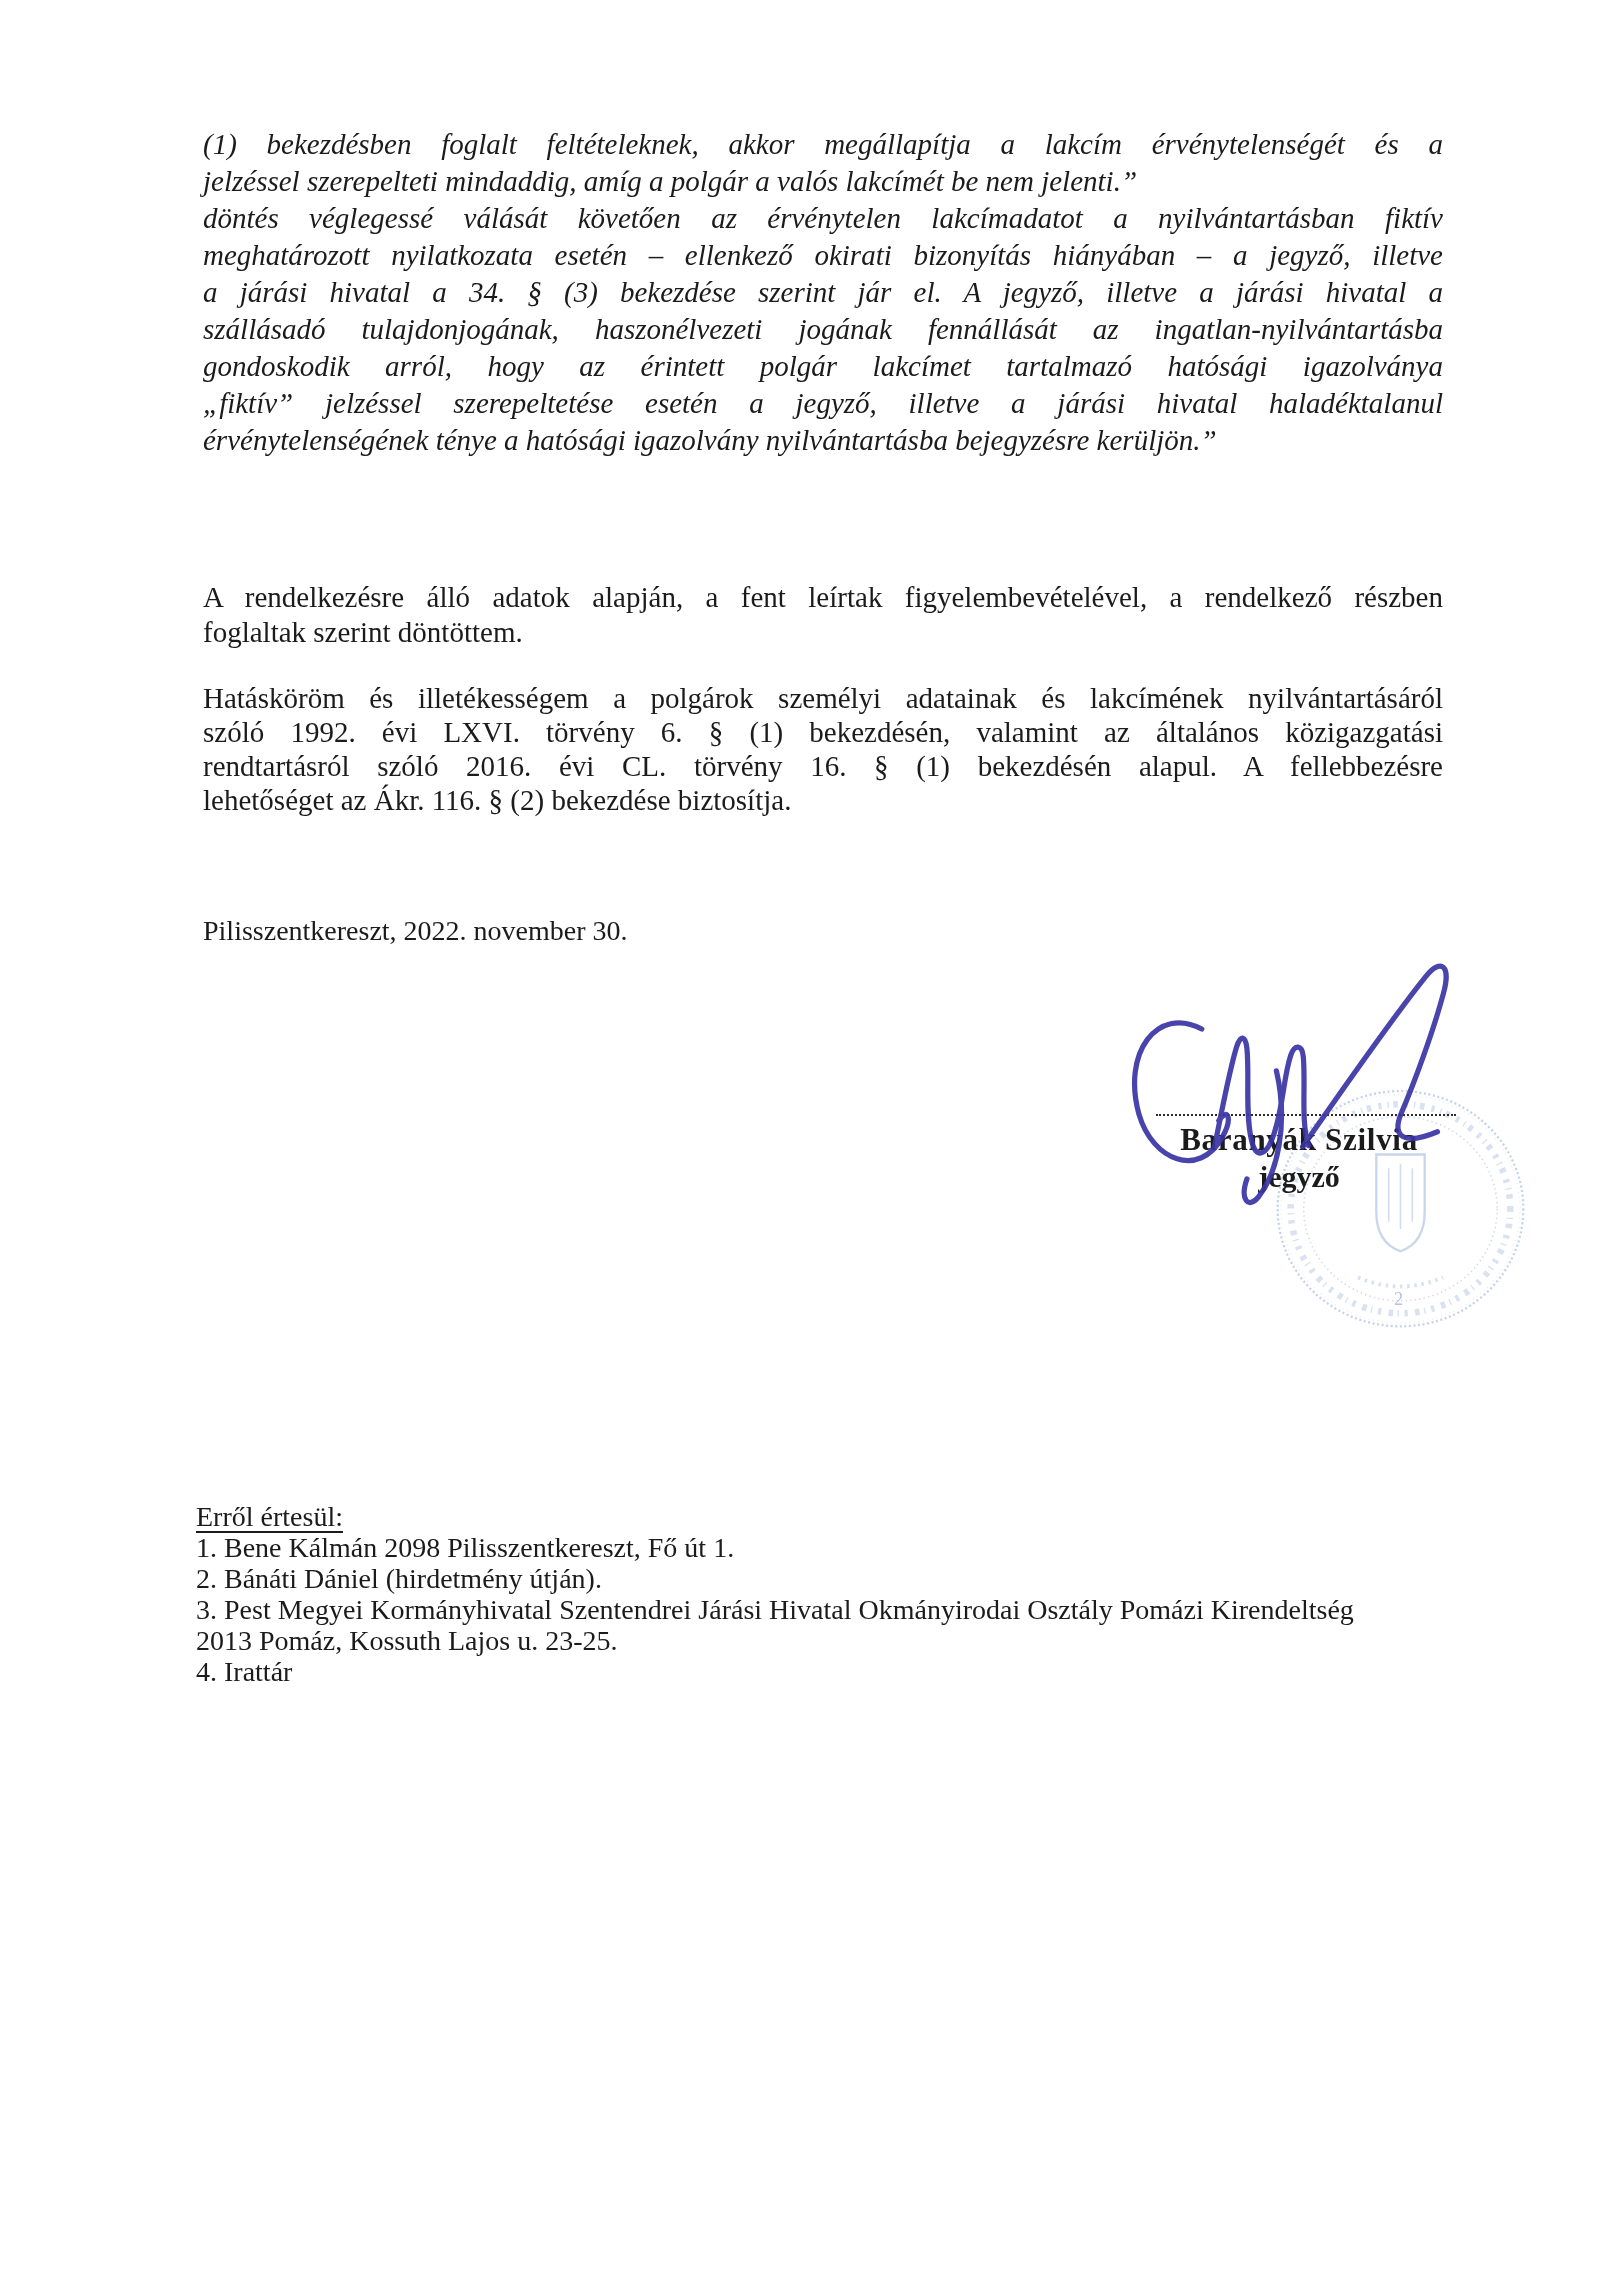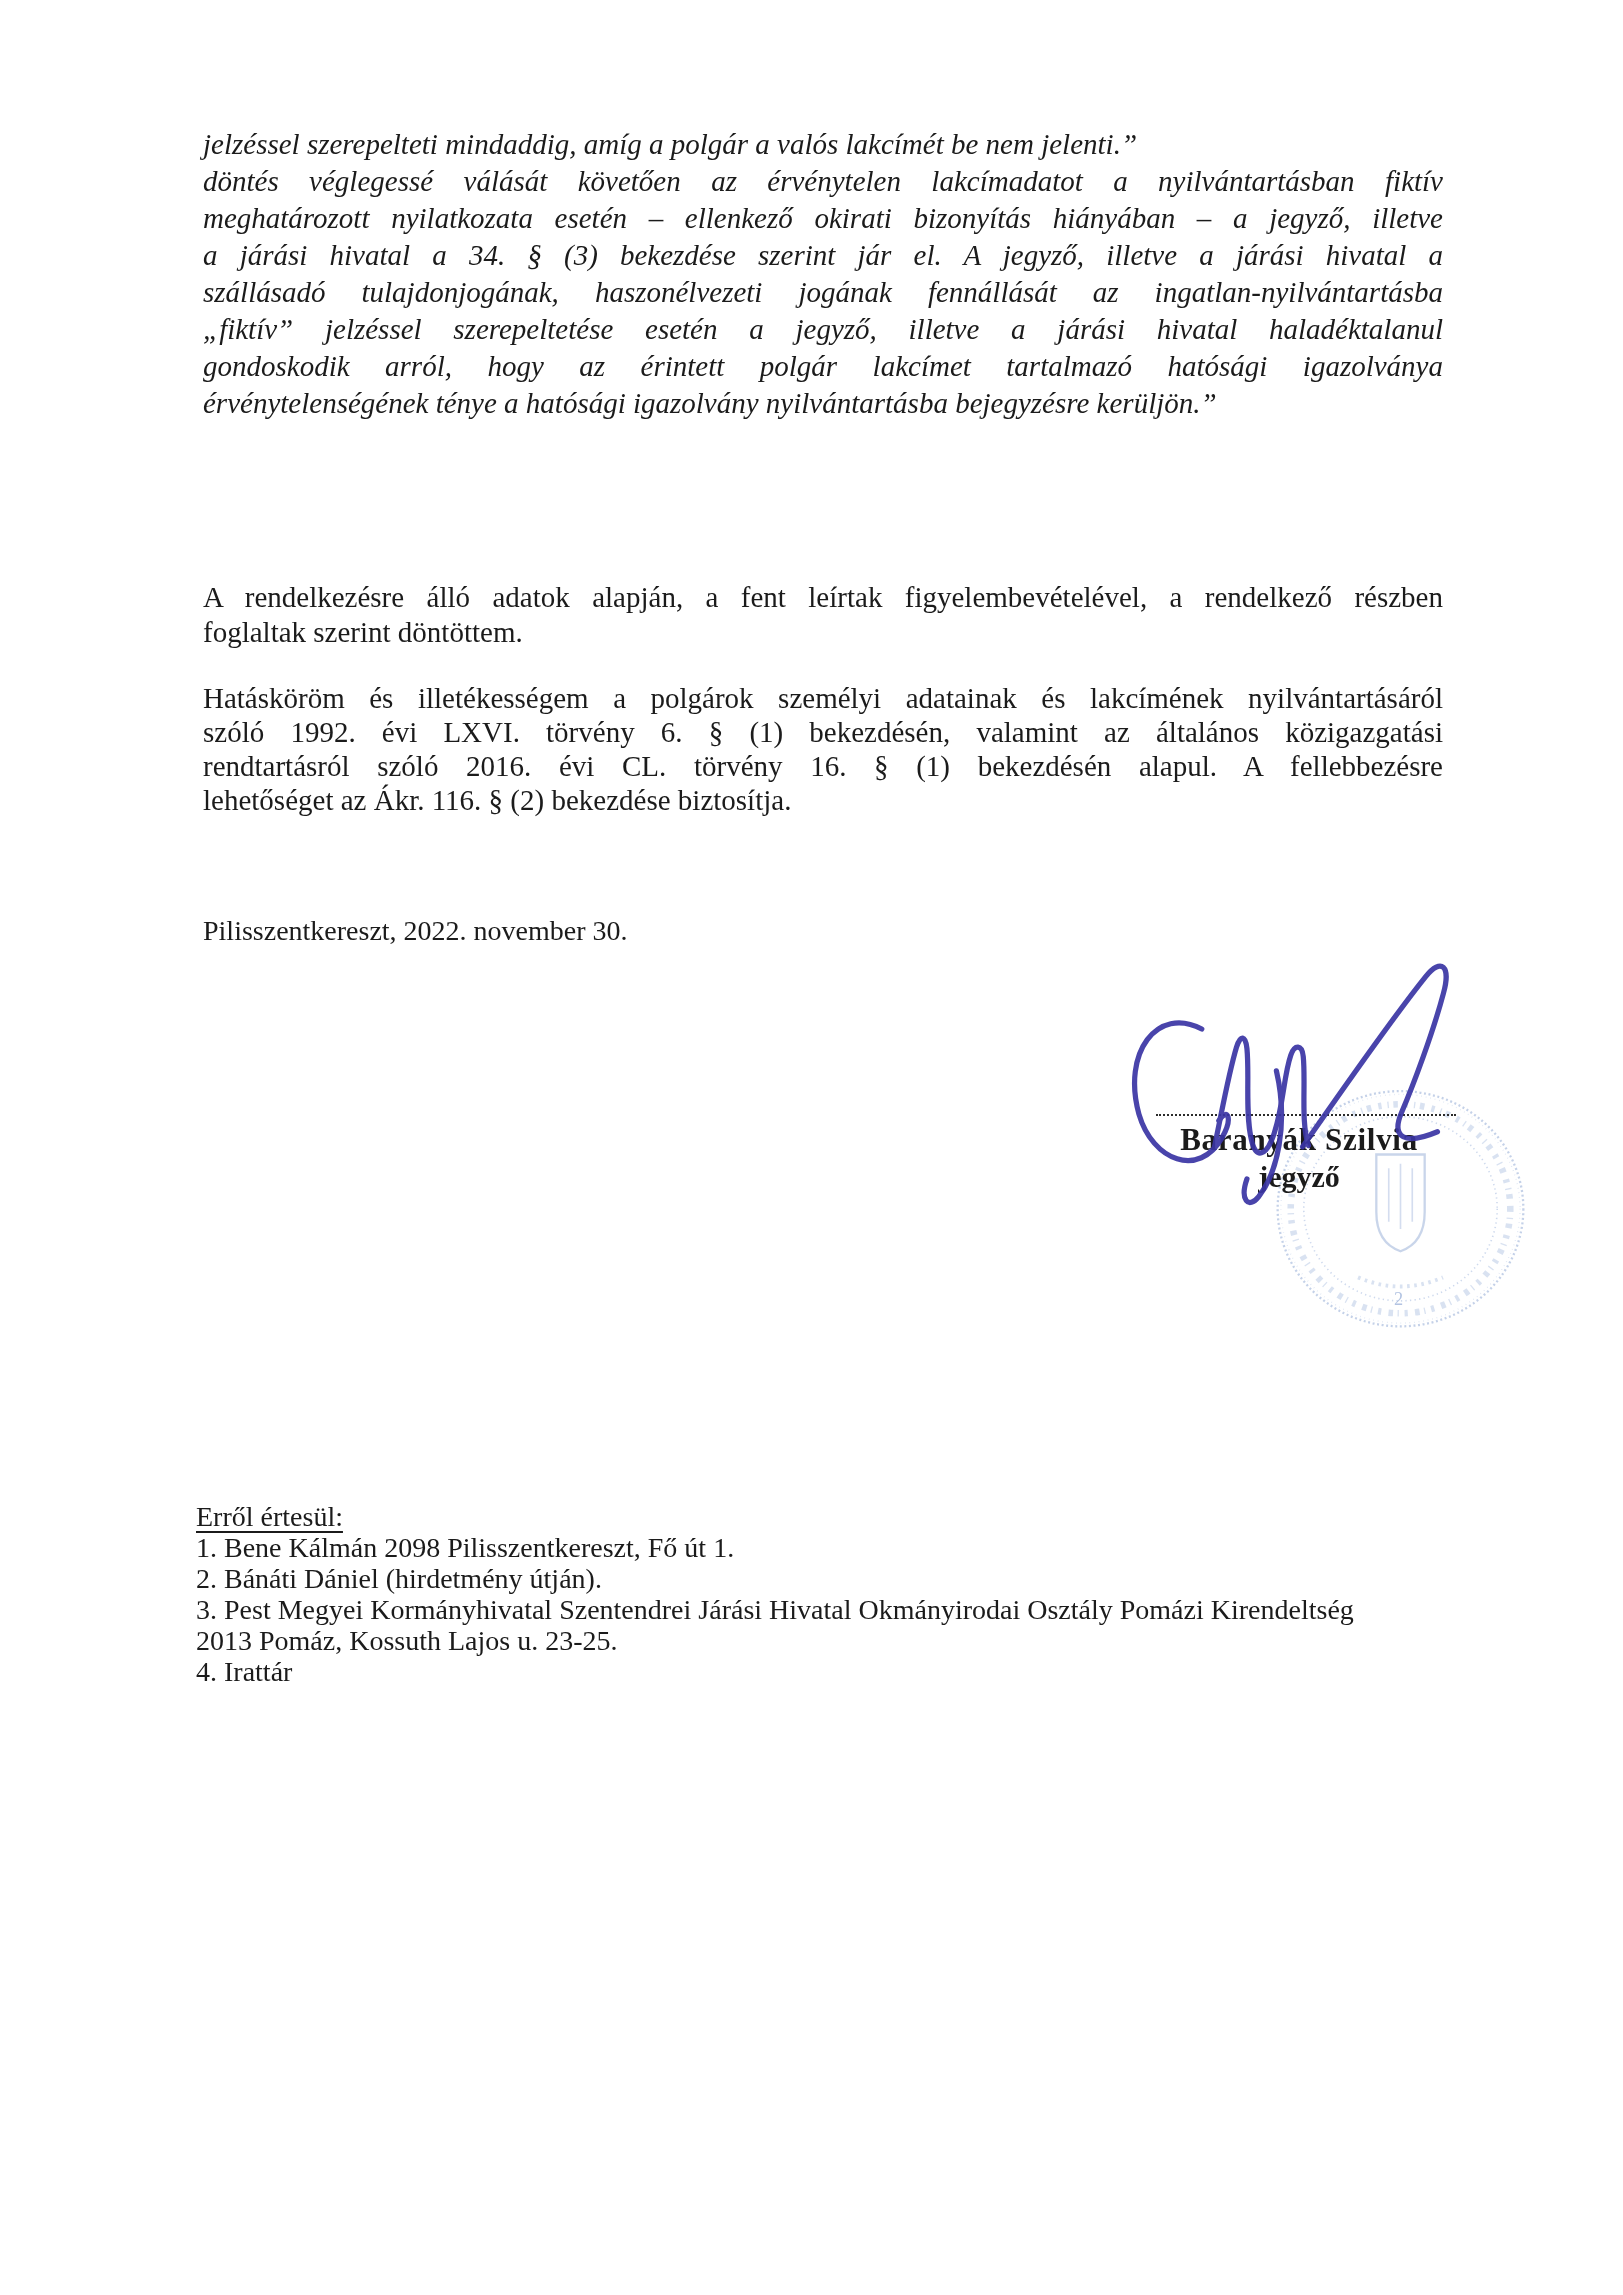--- a/index.html
+++ b/index.html
@@ -38,27 +38,28 @@
 
   .notify-block{top:1501px;left:196px;width:1296px;font-size:28px;line-height:31px;}
   .notify-heading{text-decoration:underline;text-underline-offset:4.6px;}
 </style>
 </head>
 <body>
 
 <div class="page">
 
   <div class="block quote-block">
+    <div class="ln jl it">(1) bekezdésben foglalt feltételeknek, akkor megállapítja a lakcím érvénytelenségét és a</div>
     <div class="ln ll it">jelzéssel szerepelteti mindaddig, amíg a polgár a valós lakcímét be nem jelenti.”</div>
     <div class="ln jl it">döntés véglegessé válását követően az érvénytelen lakcímadatot a nyilvántartásban fiktív</div>
     <div class="ln jl it">meghatározott nyilatkozata esetén – ellenkező okirati bizonyítás hiányában – a jegyző, illetve</div>
     <div class="ln jl it">a járási hivatal a 34. § (3) bekezdése szerint jár el. A jegyző, illetve a járási hivatal a</div>
     <div class="ln jl it">szállásadó tulajdonjogának, haszonélvezeti jogának fennállását az ingatlan-nyilvántartásba</div>
+    <div class="ln jl it">gondoskodik arról, hogy az érintett polgár lakcímet tartalmazó hatósági igazolványa</div>
     <div class="ln jl it">„fiktív” jelzéssel szerepeltetése esetén a jegyző, illetve a járási hivatal haladéktalanul</div>
-    <div class="ln jl it">gondoskodik arról, hogy az érintett polgár lakcímet tartalmazó hatósági igazolványa</div>
     <div class="ln ll it">érvénytelenségének ténye a hatósági igazolvány nyilvántartásba bejegyzésre kerüljön.”</div>
   </div>
 
   <div class="block decision-block">
     <div class="ln jl">A rendelkezésre álló adatok alapján, a fent leírtak figyelembevételével, a rendelkező részben</div>
     <div class="ln ll">foglaltak szerint döntöttem.</div>
   </div>
 
   <div class="block authority-block">
     <div class="ln jl">Hatásköröm és illetékességem a polgárok személyi adatainak és lakcímének nyilvántartásáról</div>

